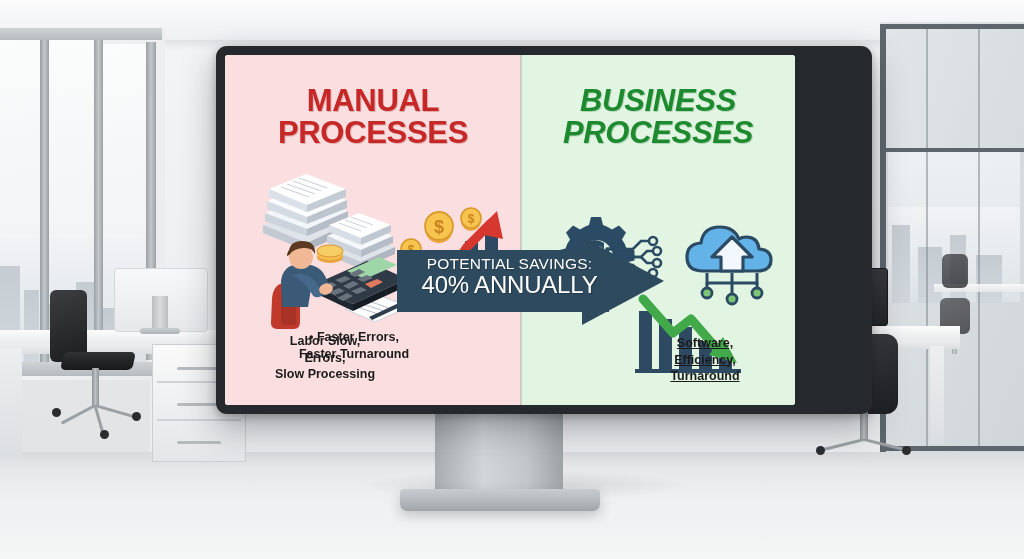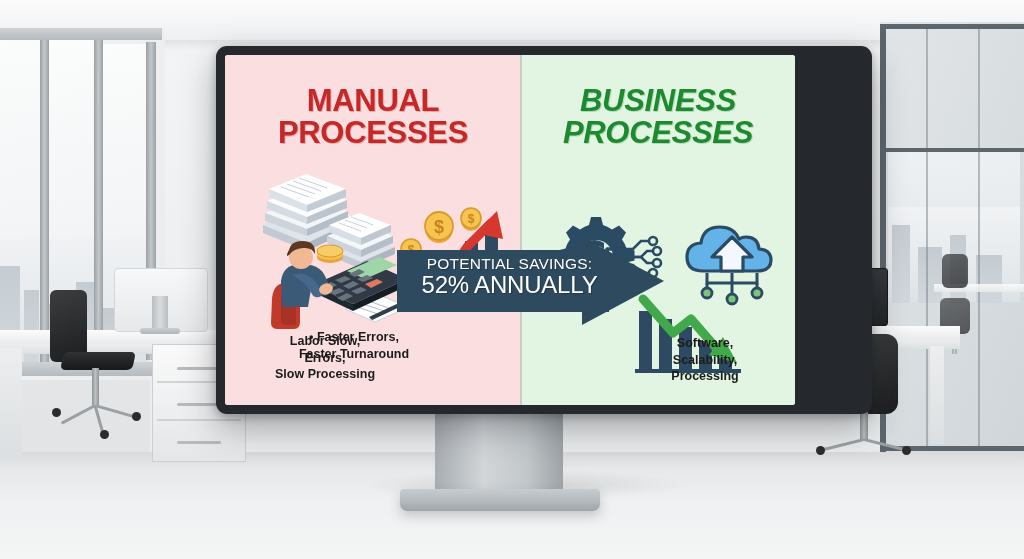--- a/index.html
+++ b/index.html
@@ -69,21 +69,21 @@
   .half-left{left:0;width:296px;background:#fbdfe0;}
   .half-right{left:296px;width:274px;background:#e2f5e2;}
   .divider{position:absolute;left:295px;top:0;width:2px;height:350px;background:rgba(160,170,165,.45);}
 
   .headline{position:absolute;text-align:center;font-weight:700;line-height:1.02;letter-spacing:-.3px;}
   .hl-left{left:0;top:30px;width:296px;color:#c62828;font-size:31px;text-shadow:1px 1px 0 rgba(150,30,30,.26);}
   .hl-right{left:296px;top:30px;width:274px;color:#1d8a2f;font-size:31px;text-shadow:1px 1px 0 rgba(20,110,40,.22);font-style:italic;}
 
   .cap{position:absolute;text-align:center;font-weight:700;font-size:12.5px;line-height:1.32;color:#1b1b1b;}
   .cap-left{left:14px;top:274px;width:230px;}
-  .cap-right{left:400px;top:280px;width:160px;}
+  .cap-right{left:400px;top:280px;width:160px;text-decoration:underline;}
 
   
   .banner{position:absolute;left:172px;top:195px;width:265px;height:62px;}
   .banner-body{position:absolute;left:0;top:0;width:212px;height:62px;background:#2e4a5e;}
   .banner-tip{position:absolute;left:185px;top:-13px;width:0;height:0;
     border-top:44px solid transparent;border-bottom:44px solid transparent;border-left:82px solid #2e4a5e;}
   .banner-txt{position:absolute;left:0;top:6px;width:225px;text-align:center;color:#fff;
     font-weight:400;line-height:1.06;z-index:3;text-shadow:1px 1px 1px rgba(0,0,0,.25);}
   .banner-l1{font-size:15.5px;letter-spacing:.2px;}
   .banner-l2{font-size:24px;letter-spacing:-.2px;}
@@ -381,37 +381,37 @@
           <polyline points="10,6 40,40 58,26 84,56" fill="none" stroke="#41a94a" stroke-width="9" stroke-linejoin="round" stroke-linecap="round"></polyline>
           <polygon points="104,70 76,62 90,44" fill="#41a94a"></polygon>
         </svg>
       </div>
 
       <div class="banner">
         <div class="banner-body"></div>
         <div class="banner-tip"></div>
         <div class="banner-txt">
           <div class="banner-l1">POTENTIAL SAVINGS:</div>
-          <div class="banner-l2">52% ANNUALLY</div>
+          <div class="banner-l2">40% ANNUALLY</div>
         </div>
       </div>
 
       <div class="cap cap-left">
         <div>• Faster Errors,</div>
         <div>Faster Turnaround</div>
       </div>
 
       <div class="cap" style="left:10px;top:278px;width:180px;">
         <div>Labor Slow,</div>
         <div>Errors,</div>
         <div>Slow Processing</div>
       </div>
 
       <div class="cap cap-right">
         <div>Software,</div>
-        <div>Scalability,</div>
-        <div>Processing</div>
+        <div>Efficiency,</div>
+        <div>Turnaround</div>
       </div>
 
     </div>
   </div>
 
 </div>
 
 </body></html>

